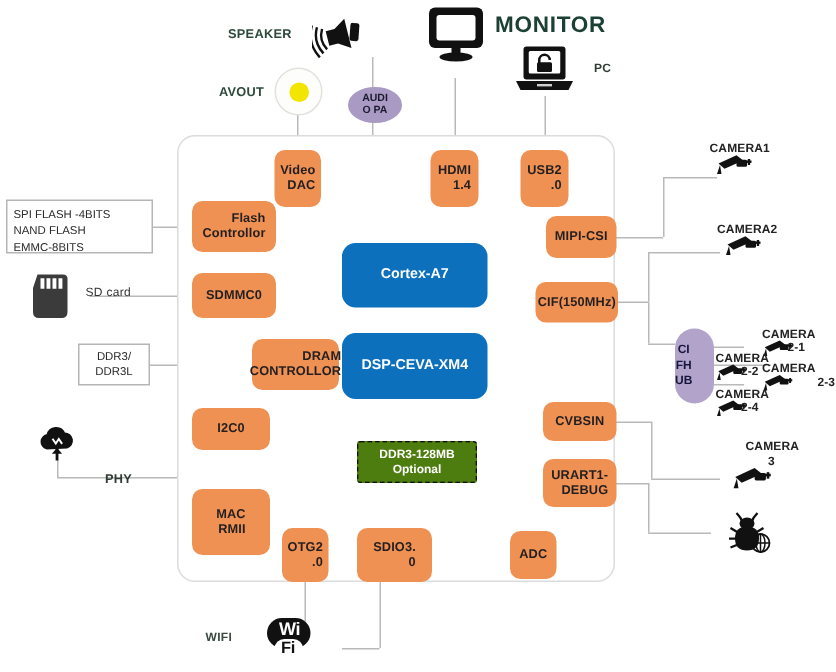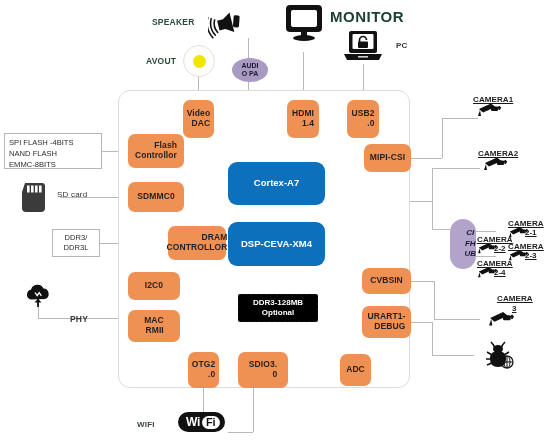--- a/index.html
+++ b/index.html
@@ -32,21 +32,21 @@
     background:#ef9153;color:#231f20;font-size:8.5px;font-weight:bold;
     letter-spacing:.1px;
     text-align:right;
   }
   .blue{
     background:#0c70bd;color:#ffffff;font-weight:bold;border-radius:9px;
     font-size:9px;
   }
   .blue.big{font-size:9.5px;}
   .dashedblue{
-    background:#000000;color:#ffffff;font-weight:bold;font-size:8px;
+    background:#4d7c0f;color:#ffffff;font-weight:bold;font-size:8px;
     border:1.6px dashed #111111;border-radius:2px;line-height:1.25;
   }
 
   
   .lbl{
     position:absolute;font-size:8.5px;color:#2f3b33;font-weight:bold;
     letter-spacing:.2px;white-space:nowrap;
   }
   .lbl.thin{font-weight:normal;color:#3a3a3a;}
   .lbl.green{color:#2c4a3b;}
@@ -62,22 +62,22 @@
     white-space:pre-line;line-height:1.3;}
 
   
   .audiopa{
     position:absolute;background:#a99ac4;border-radius:50%;
     display:flex;align-items:center;justify-content:center;text-align:center;
     color:#1a1a2e;font-size:7px;font-weight:bold;line-height:1.15;
   }
   .cifhub{
     position:absolute;background:#b2a3cb;border-radius:14px;
-    display:flex;align-items:center;justify-content:flex-end;text-align:center;
-    color:#16163a;font-size:8px;font-weight:bold;line-height:1.35;font-style:italic;
+    display:flex;align-items:center;justify-content:flex-start;text-align:center;
+    color:#16163a;font-size:8px;font-weight:bold;line-height:1.35;
   }
 
   
   .avout{
     position:absolute;width:30px;height:30px;border-radius:50%;
     background:#fdfdfb;border:1px solid #e2e2dc;
     display:flex;align-items:center;justify-content:center;
   }
   .avout i{display:block;width:13px;height:13px;border-radius:50%;background:#f2e500;}
 
@@ -91,21 +91,21 @@
     display:flex;align-items:center;color:#ffffff;
     font-weight:bold;font-size:12px;padding:0 5px;height:20px;
   }
   .wifi .wi{padding:0 2px 0 3px;letter-spacing:-.3px;}
   .wifi .fi{
     background:#ffffff;color:#111111;border-radius:9px;
     padding:1px 5px 1px 4px;font-size:11px;letter-spacing:-.3px;line-height:1;
   }
 
   
-  .camgrp{position:absolute;white-space:nowrap;text-decoration:underline;}
+  .camgrp{position:absolute;white-space:nowrap;}
   .camgrp .ctxt{font-size:8px;font-weight:bold;color:#222;letter-spacing:.1px;}
   .camgrp .csub{font-size:8px;font-weight:bold;color:#222;}
 </style>
 </head>
 <body>
 
 <div id="stage">
 
   <div class="ln lnv" style="left:198px;top:74px;height:16px;"></div>
   <div class="ln lnv" style="left:248px;top:38px;height:52px;"></div>
@@ -173,27 +173,30 @@
   <div class="blk orange" style="left:128px;top:182px;width:56px;height:30px;">
     <span style="white-space:pre-line">SDMMC0</span>
   </div>
   <div class="blk orange" style="left:128px;top:226px;width:58px;height:34px;margin-left:40px;">
     <span style="white-space:pre-line">DRAM
 CONTROLLOR</span>
   </div>
   <div class="blk orange" style="left:128px;top:272px;width:52px;height:28px;">
     <span style="white-space:pre-line">I2C0</span>
   </div>
-  <div class="blk orange" style="left:128px;top:310px;width:52px;height:32px;">
+  <div class="blk orange" style="left:128px;top:326px;width:52px;height:44px;">
     <span style="white-space:pre-line">MAC
 RMII</span>
   </div>
 
   <div class="blk orange" style="left:364px;top:144px;width:47px;height:28px;">
     <span style="white-space:pre-line">MIPI-CSI</span>
+  </div>
+  <div class="blk orange" style="left:357px;top:188px;width:55px;height:27px;">
+    <span style="white-space:pre-line">CIF(150MHz)</span>
   </div>
   <div class="blk orange" style="left:362px;top:268px;width:49px;height:26px;">
     <span style="white-space:pre-line">CVBSIN</span>
   </div>
   <div class="blk orange" style="left:362px;top:306px;width:49px;height:32px;">
     <span style="white-space:pre-line">URART1-
 DEBUG</span>
   </div>
 
   <div class="blk orange" style="left:188px;top:352px;width:31px;height:36px;">
@@ -288,21 +291,21 @@
     <svg width="28" height="26" viewBox="0 0 28 26">
       <path d="M7 15 a4.6 4.6 0 0 1 .6 -9 a6 6 0 0 1 11.4 -1 a4.8 4.8 0 0 1 1.6 9.4 Z" fill="#111111" stroke="#111" stroke-width="1.2"></path>
       <path d="M11 8.5 l2.2 3.2 l2 -3 l2.2 3.2" stroke="#ffffff" stroke-width="1.3" fill="none"></path>
       <line x1="14" y1="15" x2="14" y2="23" stroke="#111" stroke-width="1.8"></line>
       <path d="M10.6 18.5 L14 14.5 L17.4 18.5 Z" fill="#111111"></path>
     </svg>
   </div>
   <div class="lbl" style="left:70px;top:314px;font-size:8.5px;color:#2f3b33;">PHY</div>
 
   <div class="lbl" style="left:137px;top:420px;font-size:8px;color:#3a4a40;">WIFI</div>
-  <div class="wifi" style="left:178px;top:412px;">
+  <div class="wifi" style="left:178px;top:412px;flex-direction:column;">
     <span class="wi">Wi</span>
     <span class="fi">Fi</span>
   </div>
 
   <div class="cifhub" style="left:450px;top:219px;width:26px;height:50px;">
     <span style="white-space:pre-line">CI
 FH
 UB</span>
   </div>
 
@@ -379,21 +382,21 @@
     <svg width="22" height="15" viewBox="0 0 26 18">
       <g fill="#111111">
         <path d="M2 9 L14 3.5 L18.5 7 L6 12.5 Z"></path>
         <rect x="14" y="6.5" width="7" height="4.6" rx="1"></rect>
         <rect x="20" y="7" width="4" height="1.6"></rect>
         <rect x="21.5" y="6" width="1.6" height="4"></rect>
         <path d="M3 10 L1 16 L4 16 Z"></path>
       </g>
     </svg>
   </div>
-  <div class="camgrp" style="left:525px;top:244px;">
+  <div class="camgrp" style="left:545px;top:244px;">
     <span class="csub">2-3</span>
   </div>
 
   <div class="camgrp" style="left:477px;top:252px;">
     <span class="ctxt">CAMERA</span>
   </div>
   <div class="ico" style="left:477px;top:264px;">
     <svg width="22" height="15" viewBox="0 0 26 18">
       <g fill="#111111">
         <path d="M2 9 L14 3.5 L18.5 7 L6 12.5 Z"></path>

